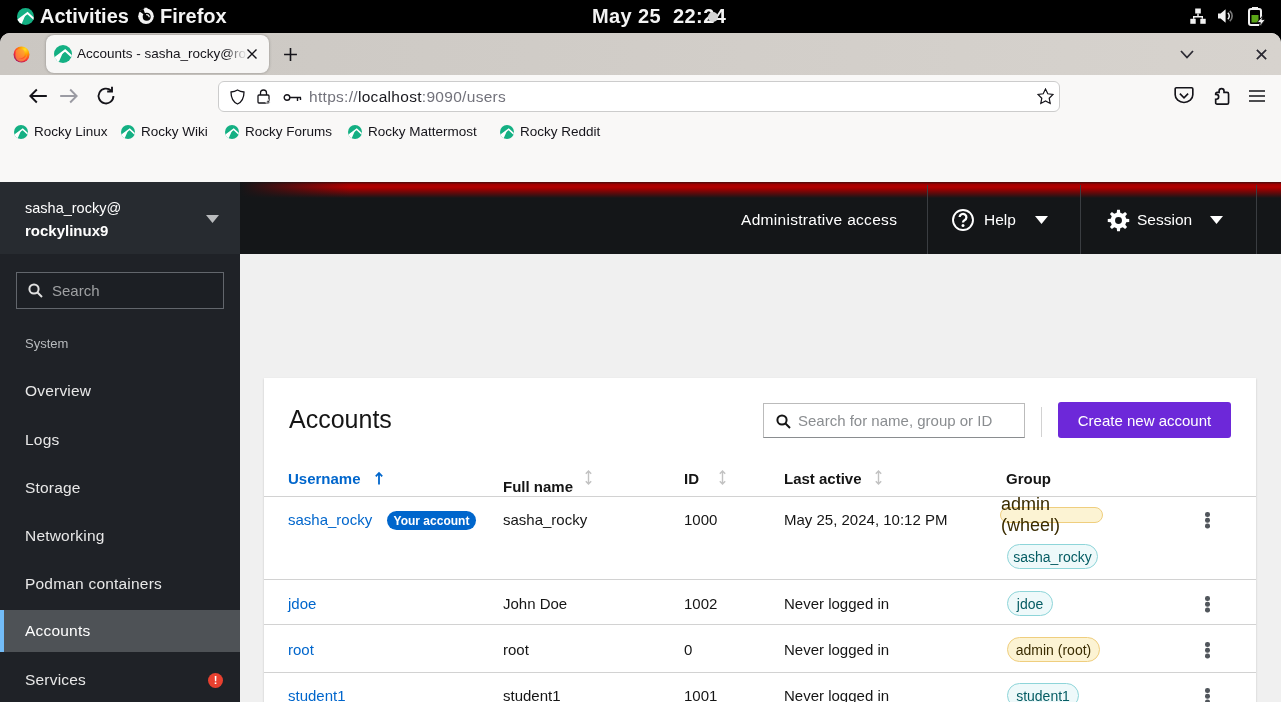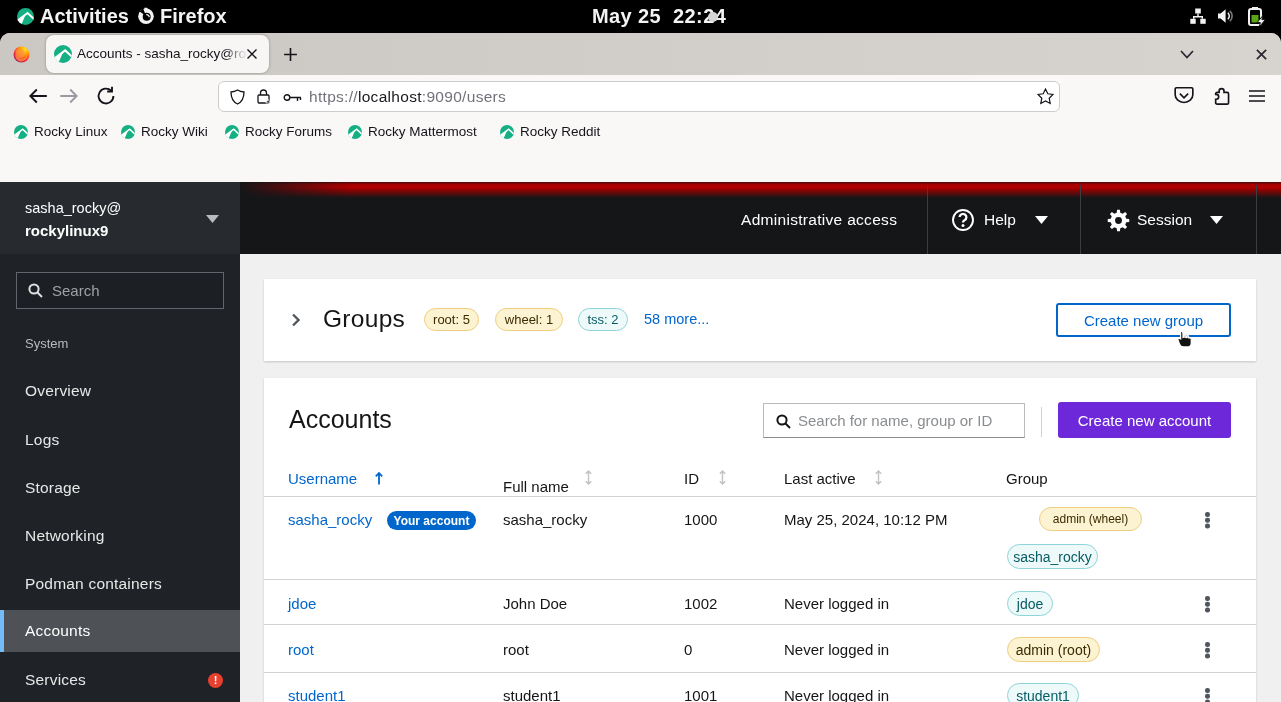--- a/index.html
+++ b/index.html
@@ -36,21 +36,21 @@
 #content { position:absolute; left:240px; top:72px; width:1041px; height:484px; background:#f0f0f0; }
 .card { position:absolute; left:24px; width:992px; background:#fff; box-shadow:0 1px 2px rgba(3,3,3,.18); }
 
 .navitem { position:absolute; left:0; width:240px; height:48px; display:flex; align-items:center; color:#e8e8e8; font-size:15.5px; letter-spacing:0.2px; padding-left:25px; }
 #searchbox { position:absolute; left:16px; top:90px; width:208px; height:37px; background:#1c1f24; border:1px solid #62666c; display:flex; align-items:center; }
 
 .chip { position:absolute; border-radius:30px; display:flex; align-items:center; justify-content:center; }
 .gold { background:#fcf3d3; border:1px solid #efce7e; color:#3a2c00; }
 .cyan { background:#eef9fa; border:1px solid #8ed5d9; color:#055c63; }
 
-.hdr { font-weight:normal; font-size:14.5px; color:#151515; }
+.hdr { font-weight:bold; font-size:14.5px; color:#151515; }
 .cell { position:absolute; font-size:15px; color:#151515; }
 .lnk { color:#0066cc !important; }
 .rowline { position:absolute; left:0; width:992px; height:1px; background:#d2d2d2; }
 .kebab { position:absolute; left:941px; width:4.5px; height:4.5px; background:#51565c; border-radius:50%;
   box-shadow:0 5.8px 0 #51565c, 0 11.6px 0 #51565c; }
 </style>
 </head>
 <body>
 <svg width="0" height="0" style="position:absolute">
   <defs>
@@ -264,35 +264,20 @@
       <path fill="#fff" fill-rule="evenodd" d="M10.13 3.91 L10.53 0.80 L13.47 0.80 L13.87 3.91 L16.40 4.96 L18.88 3.04 L20.96 5.12 L19.04 7.60 L20.09 10.13 L23.20 10.53 L23.20 13.47 L20.09 13.87 L19.04 16.40 L20.96 18.88 L18.88 20.96 L16.40 19.04 L13.87 20.09 L13.47 23.20 L10.53 23.20 L10.13 20.09 L7.60 19.04 L5.12 20.96 L3.04 18.88 L4.96 16.40 L3.91 13.87 L0.80 13.47 L0.80 10.53 L3.91 10.13 L4.96 7.60 L3.04 5.12 L5.12 3.04 L7.60 4.96 Z M15.6 12 A3.6 3.6 0 1 0 8.4 12 A3.6 3.6 0 1 0 15.6 12 Z"></path>
     </svg>
     <div class="mastitem" style="left:897px;top:29px">Session</div>
     <svg class="abs" style="left:970px;top:34px" width="13" height="8" viewBox="0 0 13 8" fill="#fff">
         <path d="M0 0 H13 L6.5 8 Z"></path>
       </svg>
   </div>
 
   <div id="content">
 
-    <div class="card" id="groupscard" style="top:25px; height:82px;">
-      <svg class="abs" style="left:28px;top:34px" width="8" height="14" viewBox="0 0 8 14" fill="none" stroke="#51565c" stroke-width="2.3">
-        <path d="M1 1.5 L6.5 7 L1 12.5"></path>
-      </svg>
-      <div class="abs" style="left:59px;top:26px;font-size:24.5px;letter-spacing:0.3px;color:#151515">Groups</div>
-      <div class="chip gold" style="left:160px;top:29px;width:55px;height:23px;font-size:13px">root: 5</div>
-      <div class="chip gold" style="left:231px;top:29px;width:68px;height:23px;font-size:13px">wheel: 1</div>
-      <div class="chip cyan" style="left:314px;top:29px;width:50px;height:23px;font-size:13px">tss: 2</div>
-      <div class="abs lnk" style="left:380px;top:32px;font-size:14.5px">58 more...</div>
-      <div class="abs" style="left:792px;top:24px;width:175px;height:34px;border:2px solid #0066cc;border-radius:3px;color:#0066cc;font-size:15px;display:flex;align-items:center;justify-content:center">Create new group</div>
-
-      <svg class="abs" style="left:912px;top:51px" width="17" height="18" viewBox="0 0 17 18">
-        <path d="M5 1 C6.4 1 7 2 7 3.2 V7.5 L8.2 7.2 V5.5 C8.2 4.6 9.8 4.6 9.8 5.5 V7.6 L11 7.4 V6.3 C11 5.4 12.5 5.4 12.5 6.3 V7.8 L13.6 7.7 C14.8 7.7 15.3 8.4 15.3 9.5 V13 C15.3 15.5 13.8 17 11.3 17 H7.5 C5.5 17 4 15.8 3.4 14 L2 10 C1.6 8.8 2.6 8 3.6 8.4 L4.6 8.9 V3.2 C4.6 2 4 1 5 1 Z" fill="#111" stroke="#fff" stroke-width="1.3"></path>
-      </svg>
-    </div>
 
     <div class="card" id="accountscard" style="top:124px; height:341px;">
       <div class="abs" style="left:25px;top:27px;font-size:25px;color:#151515">Accounts</div>
       <div class="abs" style="left:499px;top:25px;width:262px;height:35px;background:#fff;border:1px solid #bbb;border-bottom-color:#8a8d90">
         <svg class="abs" style="left:12px;top:10px" width="15" height="15" viewBox="0 0 15 15" fill="none" stroke="#151515" stroke-width="2">
           <circle cx="6" cy="6" r="4.6"></circle>
             <path d="M9.5 9.5 L14 14"></path>
         </svg>
         <div class="abs" style="left:34px;top:0;height:33px;line-height:33px;font-size:15px;color:#8a8d90">Search for name, group or ID</div>
       </div>
@@ -316,21 +301,21 @@
         <path d="M4.5 2 V13 M1.8 3.8 L4.5 1 L7.2 3.8 M1.8 11.2 L4.5 14 L7.2 11.2"></path>
       </svg>
       <div class="cell hdr" style="left:742px;top:92px">Group</div>
       <div class="rowline" style="top:118px;left:0;width:992px"></div>
 
       <div class="cell lnk" style="left:24px;top:133px">sasha_rocky</div>
       <div class="abs" style="left:123px;top:133px;width:89px;height:19px;background:#0066cc;border-radius:10px;color:#fff;font-size:12px;font-weight:bold;display:flex;align-items:center;justify-content:center">Your account</div>
       <div class="cell" style="left:239px;top:133px">sasha_rocky</div>
       <div class="cell" style="left:420px;top:133px">1000</div>
       <div class="cell" style="left:520px;top:133px">May 25, 2024, 10:12 PM</div>
-      <div class="chip gold" style="left:775px;top:129px;width:103px;height:24px;font-size:12px">admin (wheel)</div>
+      <div class="chip gold" style="left:736px;top:129px;width:103px;height:16px;font-size:18px">admin (wheel)</div>
       <div class="chip cyan" style="left:743px;top:166px;width:91px;height:25px;font-size:14px">sasha_rocky</div>
       <div class="kebab" style="top:134px"></div>
       <div class="rowline" style="top:201px"></div>
 
       <div class="cell lnk" style="left:24px;top:217px">jdoe</div>
       <div class="cell" style="left:239px;top:217px">John Doe</div>
       <div class="cell" style="left:420px;top:217px">1002</div>
       <div class="cell" style="left:520px;top:217px">Never logged in</div>
       <div class="chip cyan" style="left:743px;top:213px;width:46px;height:25px;font-size:14px">jdoe</div>
       <div class="kebab" style="top:218px"></div>

